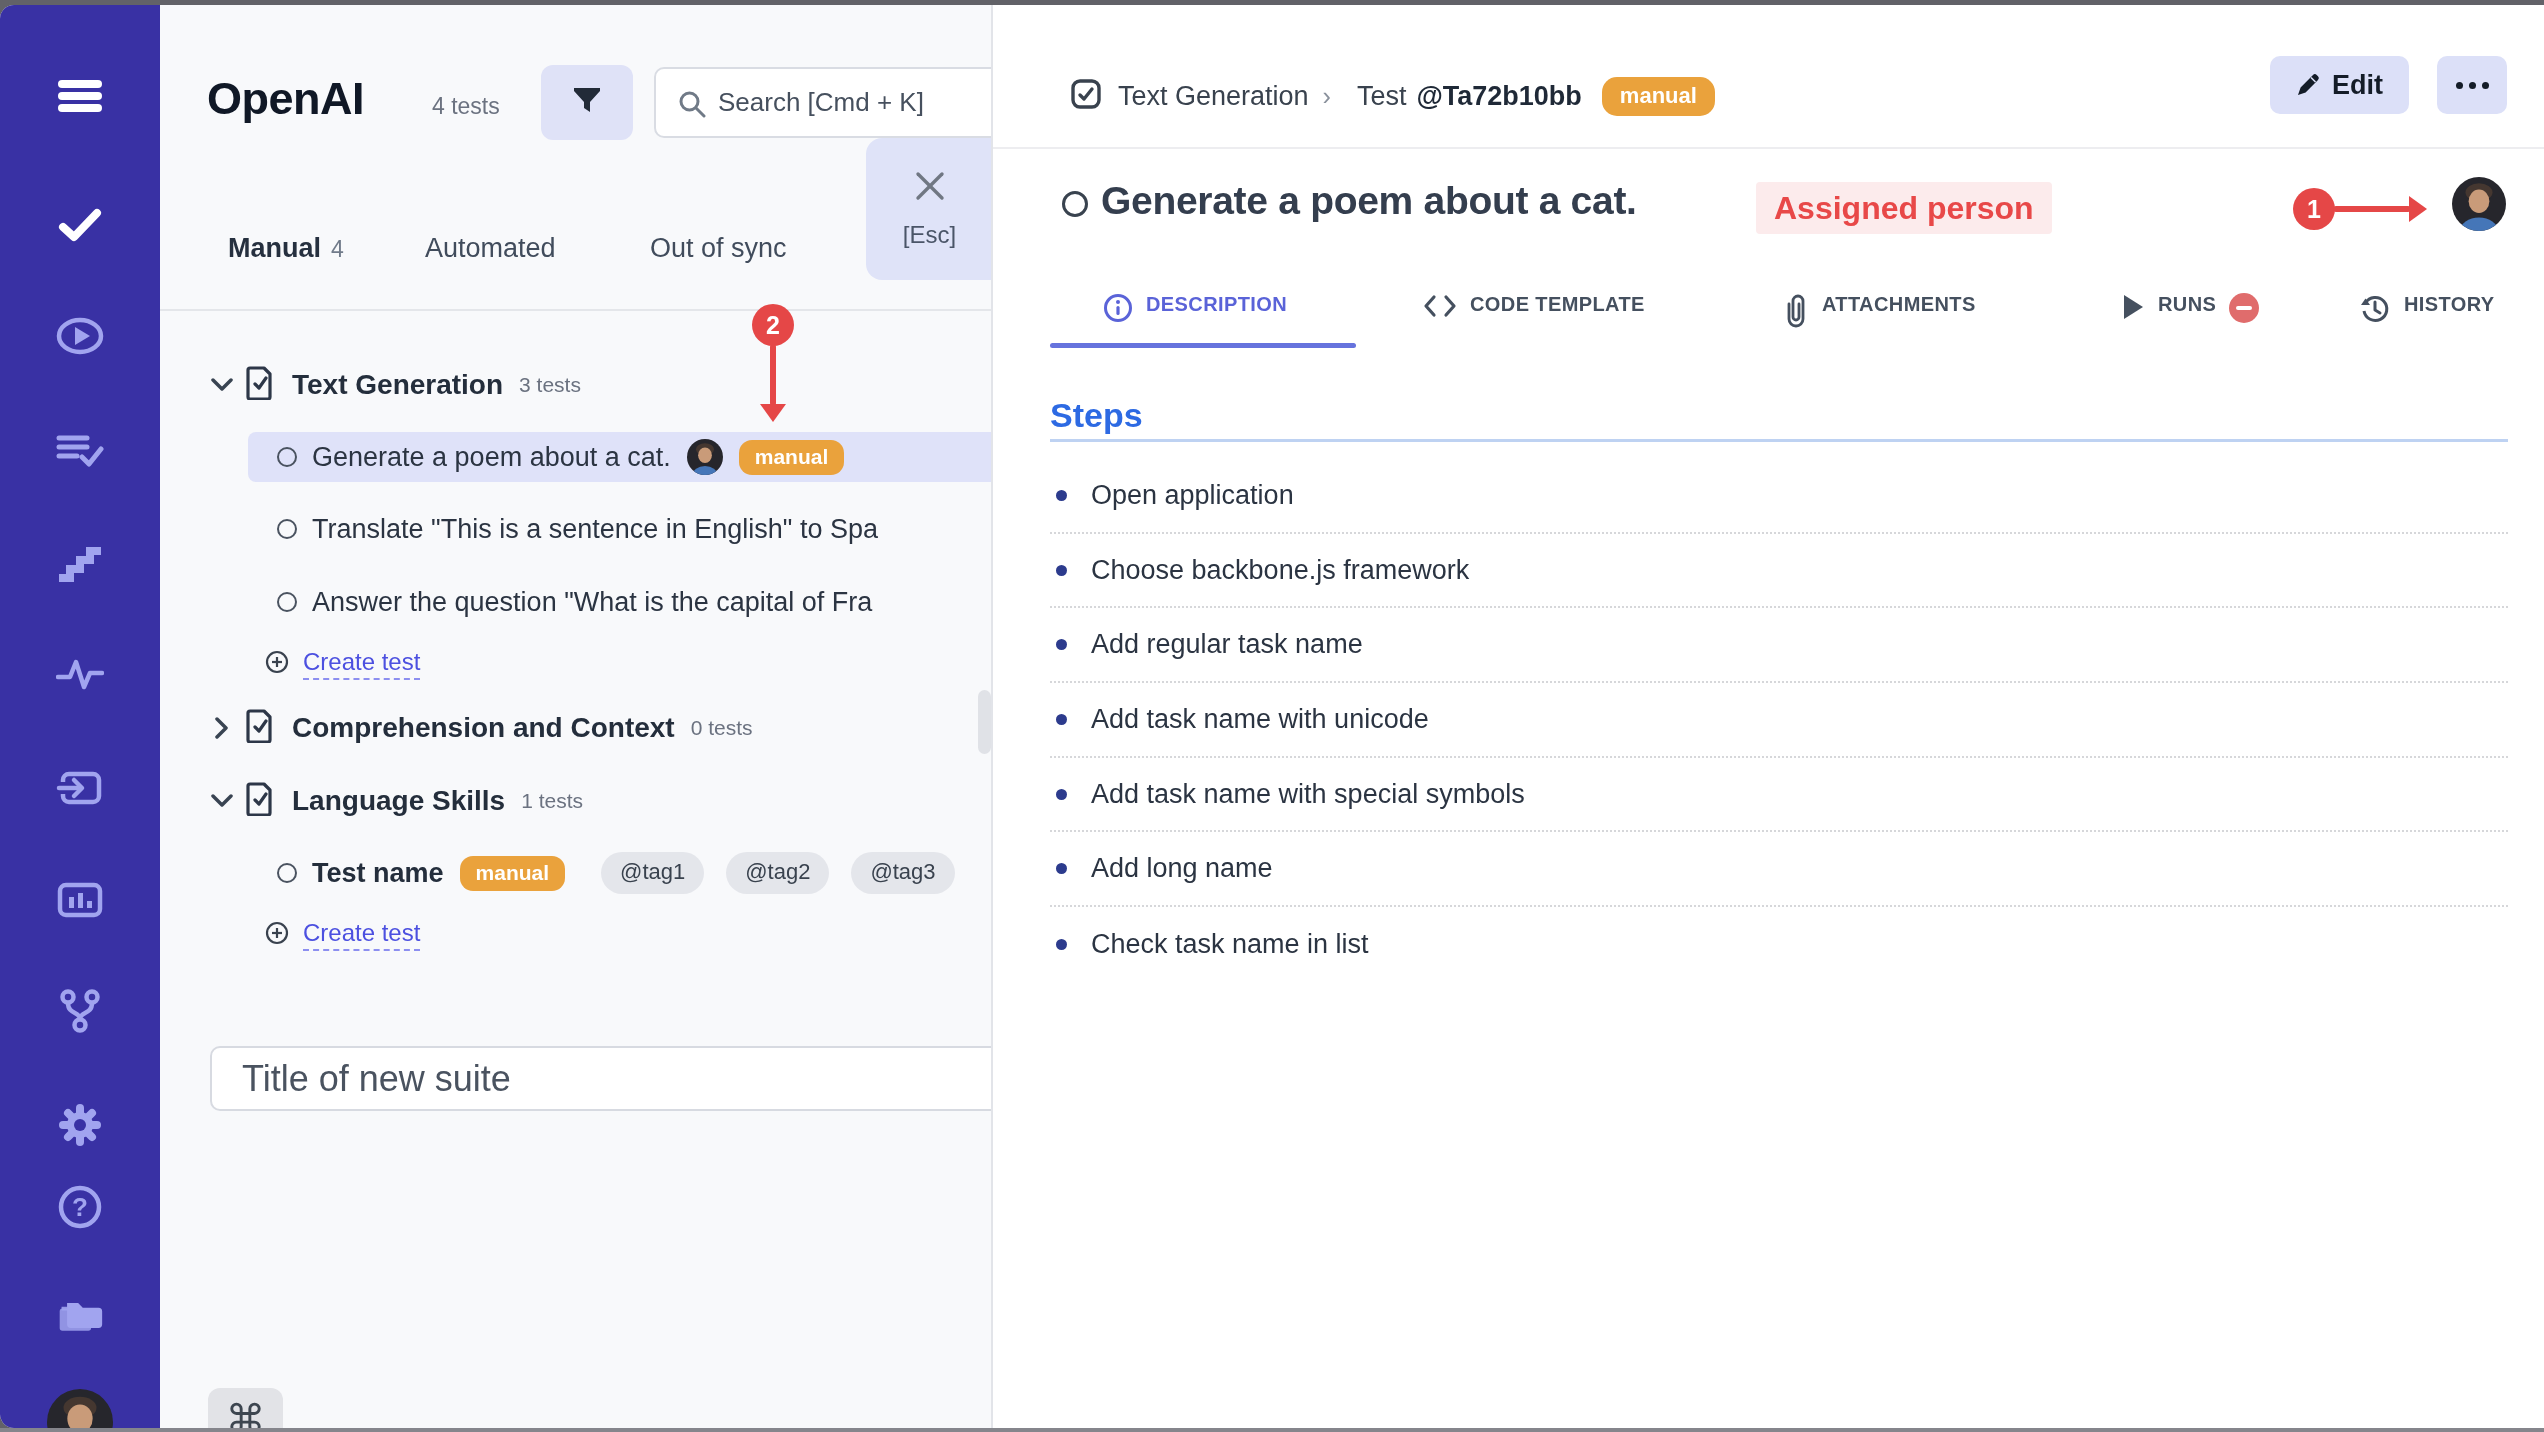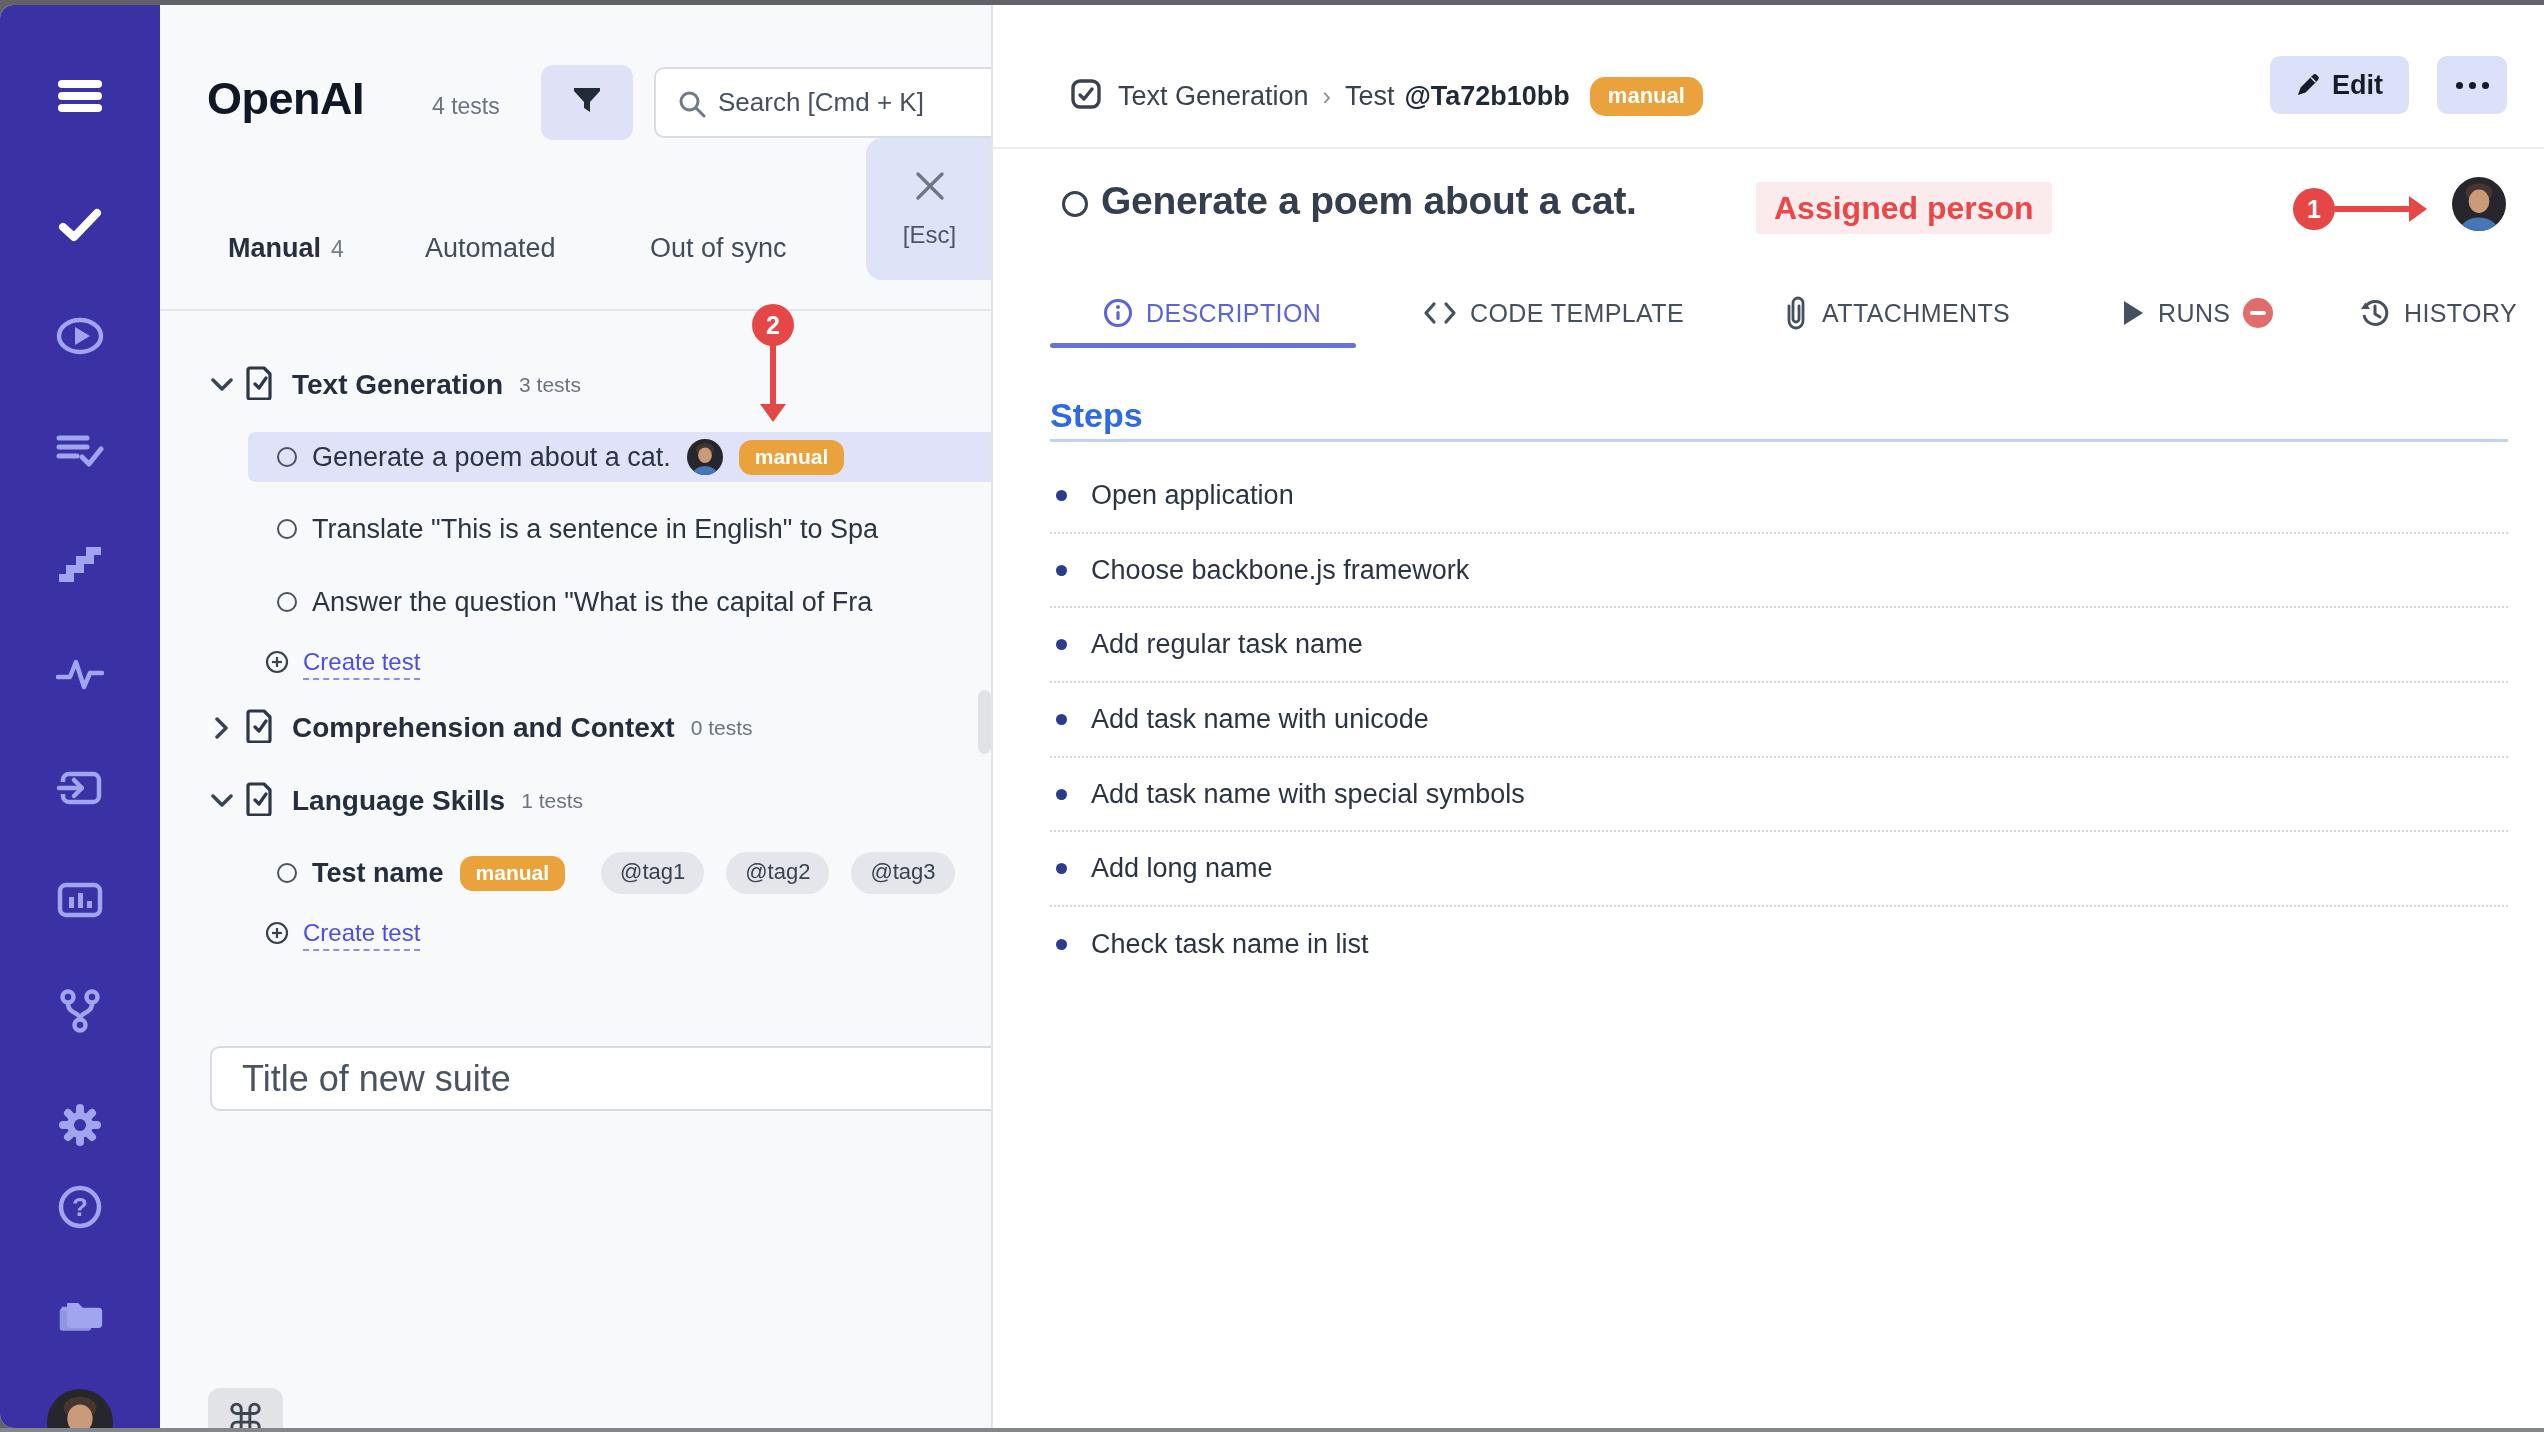--- a/index.html
+++ b/index.html
@@ -65,21 +65,21 @@
   .edit-btn span { font-size:27px; font-weight:700; color:#141c28; }
   .more-btn { position:absolute; left:1444px; top:51px; width:70px; height:58px; border-radius:10px; background:#dce0f8; display:flex; align-items:center; justify-content:center; gap:6px; cursor:pointer; }
   .more-btn i { width:7px; height:7px; border-radius:50%; background:#141c28; }
   .rp-div { position:absolute; left:0; right:0; top:142px; height:2px; background:#ededf0; }
 
   .title-circle { position:absolute; left:69px; top:186px; width:26px; height:26px; border:3px solid #39434f; border-radius:50%; }
   .rp-title { position:absolute; left:108px; top:174px; font-size:39px; font-weight:700; color:#343e4e; letter-spacing:-0.3px; }
   .assigned { position:absolute; left:763px; top:177px; height:52px; padding:0 18px; background:#fcebec; border-radius:4px; display:flex; align-items:center; font-size:32px; font-weight:800; color:#e84848; }
   .rp-avatar { position:absolute; left:1459px; top:172px; width:54px; height:54px; border-radius:50%; overflow:hidden; }
 
-  .rp-tab { position:absolute; top:288px; height:40px; display:flex; align-items:center; gap:13px; font-size:25px; font-weight:400; letter-spacing:0.4px; color:#45505f; cursor:pointer; white-space:nowrap; }
+  .rp-tab { position:absolute; top:288px; height:40px; display:flex; align-items:flex-start; gap:13px; font-size:20px; font-weight:700; letter-spacing:0.4px; color:#45505f; cursor:pointer; white-space:nowrap; }
   .rp-tab.active { color:#5a63d8; }
   .tab-underline { position:absolute; left:57px; top:338px; width:306px; height:5px; background:#6673dd; border-radius:3px; }
   .runs-badge { width:30px; height:30px; border-radius:50%; background:#e06c6c; position:relative; }
   .runs-badge::after { content:""; position:absolute; left:7px; top:13px; width:16px; height:4px; background:#fff; border-radius:2px; }
 
   .steps-h { position:absolute; left:57px; top:391px; font-size:34px; font-weight:700; color:#2d6ae3; }
   .steps-hr { position:absolute; left:57px; right:36px; top:434px; height:3px; background:#bed2f2; }
   .steps-list { position:absolute; left:57px; right:36px; top:454px; list-style:none; }
   .steps-list li { height:74.7px; display:flex; align-items:center; border-bottom:2px dotted #d6d7da; }
   .steps-list li:last-child { border-bottom:none; }
@@ -352,21 +352,21 @@
 
   <section class="right-panel">
 
     <div class="rp-bc">
       <span><svg width="32" height="32" viewBox="0 0 32 32">
               <rect x="3" y="3" width="26" height="26" rx="7" fill="none" stroke="#39424e" stroke-width="3.4"></rect>
               <polyline points="10,17 14,21 22,11" fill="none" stroke="#39424e" stroke-width="3.4" stroke-linecap="round" stroke-linejoin="round"></polyline>
             </svg></span>
       <span class="bc-txt">Text Generation</span>
       <span class="bc-sep">›</span>
-      <span class="bc-txt" style="margin-left:0">Test</span>
+      <span class="bc-txt" style="margin-left:12px">Test</span>
       <span class="bc-txt bc-id">@Ta72b10bb</span>
       <span class="badge-manual">manual</span>
     </div>
 
     <div class="edit-btn">
       <span style="display:flex">
             <svg width="24" height="24" viewBox="0 0 24 24">
               <path d="M2 22 l2.6 -7.6 L17 2 a2.6 2.6 0 0 1 3.7 0 l1.3 1.3 a2.6 2.6 0 0 1 0 3.7 L9.6 19.4 z" fill="#141c28"></path>
               <path d="M15 4.5 l4.5 4.5" stroke="#dce0f8" stroke-width="1.6"></path>
             </svg>

